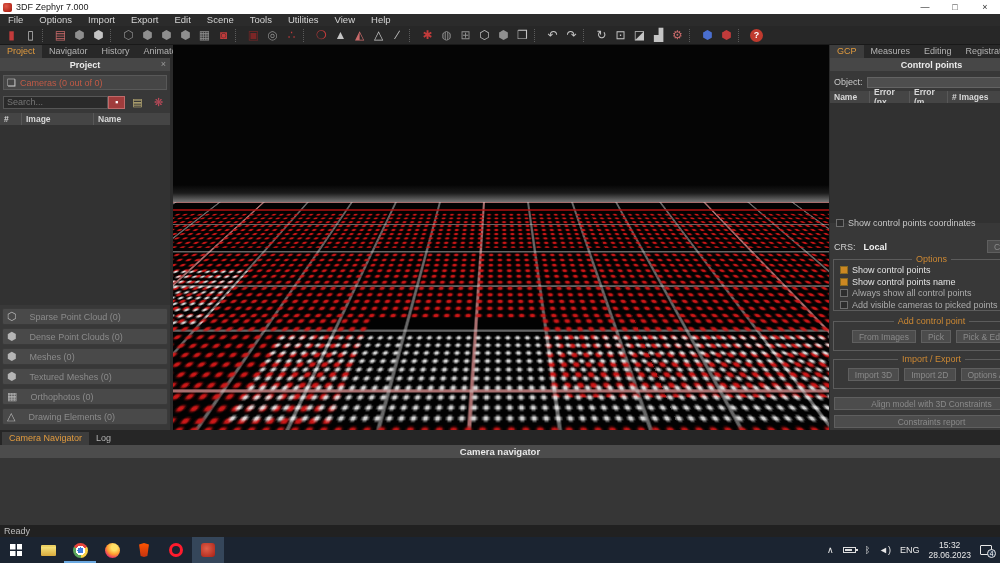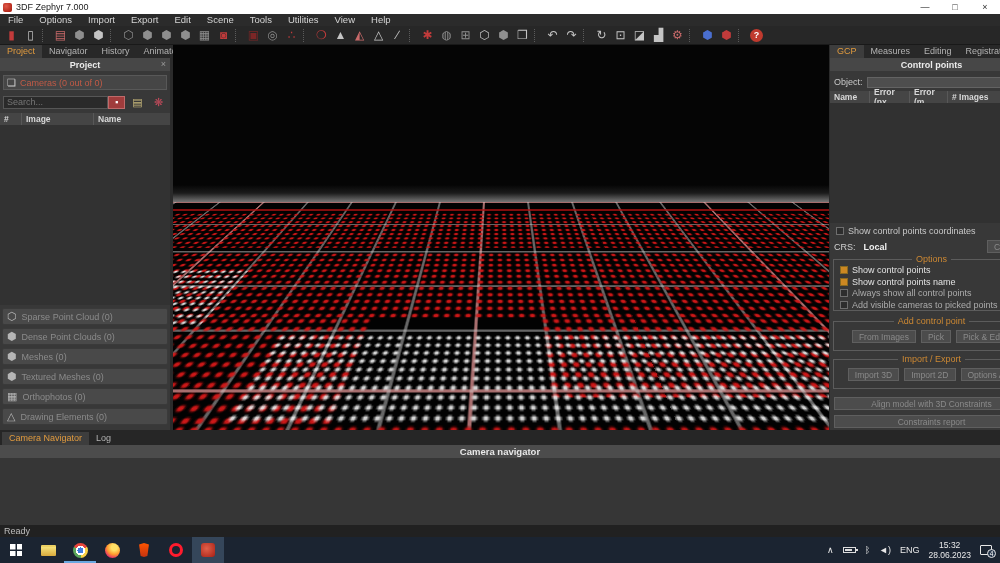--- a/index.html
+++ b/index.html
@@ -66,21 +66,21 @@
           font-size:8.5px; color:#d8d8d8;font-weight:bold; }
   .cols .col-cell { border-right:1px solid #585858; display:flex; align-items:center; padding:0 4px; }
   #left-panel .col-cell:nth-of-type(1) { width:22px; }
   #left-panel .col-cell:nth-of-type(2) { width:72px; }
   #left-panel .col-cell:nth-of-type(3) { flex:1; border-right:none; }
   .list-bg { position:absolute; left:0; right:0; top:80px; height:180px; background:#323232; }
   .sections { position:absolute; left:2px; right:2px; top:263px; display:flex; flex-direction:column; gap:3px; }
   .section-bar { height:17px; background:#494949; border:1px solid #3a3a3a; border-radius:2px;
                  display:flex; align-items:center; gap:5px; padding:0 4px; }
   .sec-icon { color:#b5b5b5; font-size:11px; }
-  .sec-label { color:#8b8b8b; font-size:9px; }
+  .sec-label { color:#8b8b8b; font-size:9px;margin-left:8px; }
 
   
   #viewport { position:absolute; left:173px; top:0; width:656px; height:385px; background:#050505;
               overflow:hidden; }
   .horizon-glow { position:absolute; top:140px; left:0; right:0; height:18px;
               background:linear-gradient(to top, rgba(150,150,150,.85), rgba(70,70,70,.35) 55%, transparent); }
   .ground { position:absolute; top:157px; left:-350px; width:1350px; height:1500px;
             transform-origin:50% 0; transform:perspective(420px) rotateX(63deg);
             background-color:#020202;
             background-image:
@@ -109,21 +109,21 @@
   .obj-combo { flex:1; height:11px; background:#4e4e4e; border:1px solid #636363; margin-left:4px; }
   #right-panel .cols { top:46px; }
   #right-panel .col-cell:nth-of-type(1) { width:40px; }
   #right-panel .col-cell:nth-of-type(2) { width:40px; }
   #right-panel .col-cell:nth-of-type(3) { width:38px; }
   #right-panel .col-cell:nth-of-type(4) { flex:1; border-right:none; }
   .rp-table { position:absolute; left:0; right:0; top:58px; height:120px; background:#313131; }
   .cb-row { display:flex; align-items:center; gap:4px; font-size:9px; color:#c8c8c8; }
   .checkbox { width:8px; height:8px; background:#2d2d2d; border:1px solid #6e6e6e; flex:none; }
   .checked .checkbox { background:var(--checkbox-checked,#cc8822); border-color:#8a6a20; }
-  .coords-row { position:absolute; left:6px; top:181px;justify-content:space-between; }
+  .coords-row { position:absolute; left:6px; top:173px;justify-content:space-between; }
   .crs-row { position:absolute; left:4px; right:4px; top:195px; height:13px; font-size:9px;
              color:#d0d0d0; display:flex; align-items:center; gap:8px; }
   .crs-value { font-weight:bold; color:#f0f0f0; }
   .gcp-btn { background:#4c4c4c; border:1px solid #5f5f5f; color:#8a8a8a; font-size:8.5px;
              height:13px; padding:0 6px; font-family:"Liberation Sans",sans-serif; }
   .crs-row .gcp-btn { margin-left:auto; width:42px; }
   .group { position:absolute; left:3px; right:3px; border:1px solid #5c5c5c; }
   .group-title { position:absolute; top:-6px; left:0; right:0; text-align:center; font-size:9px;
              color:var(--group-title-orange,#cc8833); }
   .group-title span { background:#383838; padding:0 4px; }

